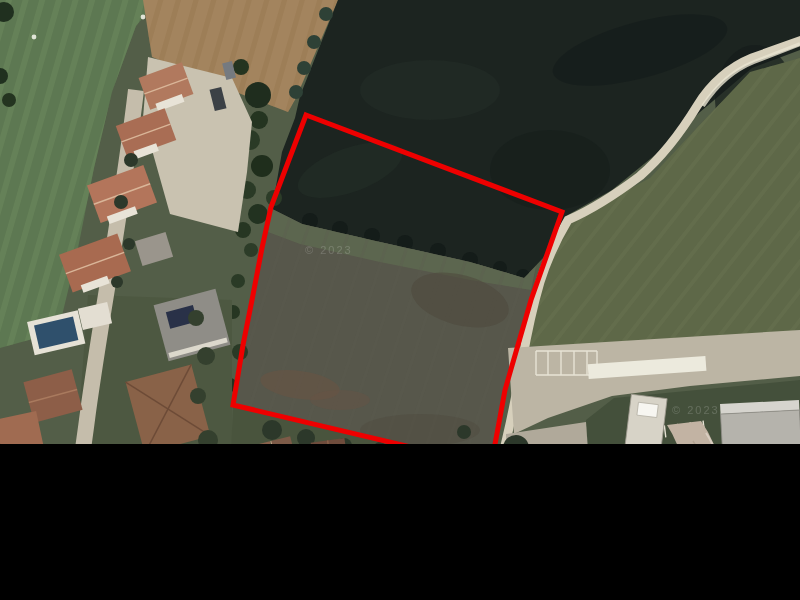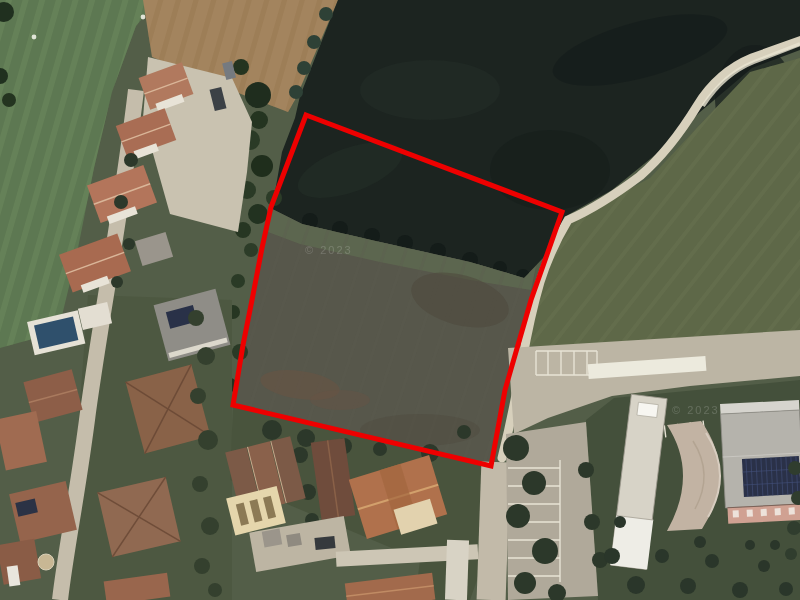--- a/index.html
+++ b/index.html
@@ -1,16 +1,16 @@
 <!DOCTYPE html>
 <html><head>
 <meta charset="utf-8">
 <style>
   html,body{margin:0;padding:0;background:#000;}
-  #stage{width:800px;height:600px;overflow:hidden;position:relative;
+  #stage{width:800px;height:444px;overflow:hidden;position:relative;
          font-family:"Liberation Sans", sans-serif;}
   svg{display:block;}
   .wm{font-size:11px;letter-spacing:2px;fill:#ffffff;opacity:.17;
       font-family:"Liberation Sans", sans-serif;}
   .stripeTL{stroke:#6e8a5e;stroke-width:6;opacity:.5;fill:none;}
   .stripeBR{stroke:#97774f;stroke-width:5;opacity:.5;fill:none;}
   .stripeOL{stroke:#6a7451;stroke-width:4;opacity:.45;fill:none;}
   .stripePC{stroke:#5e5e50;stroke-width:3;opacity:.3;fill:none;}
   .stall{stroke:#e7e3d5;stroke-width:1.4;fill:none;}
   .tree{fill:#2c382a;}

